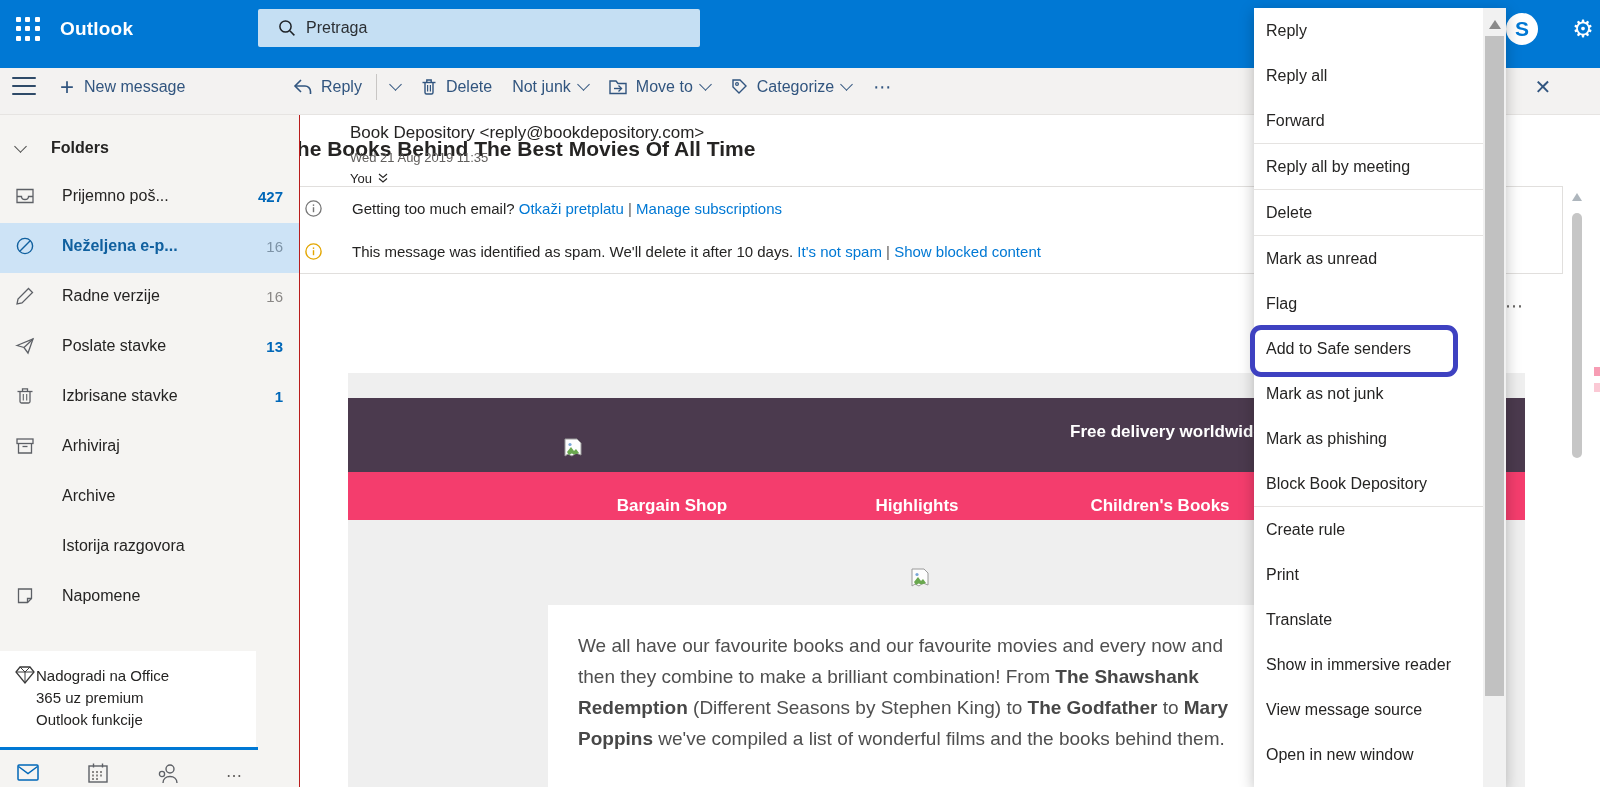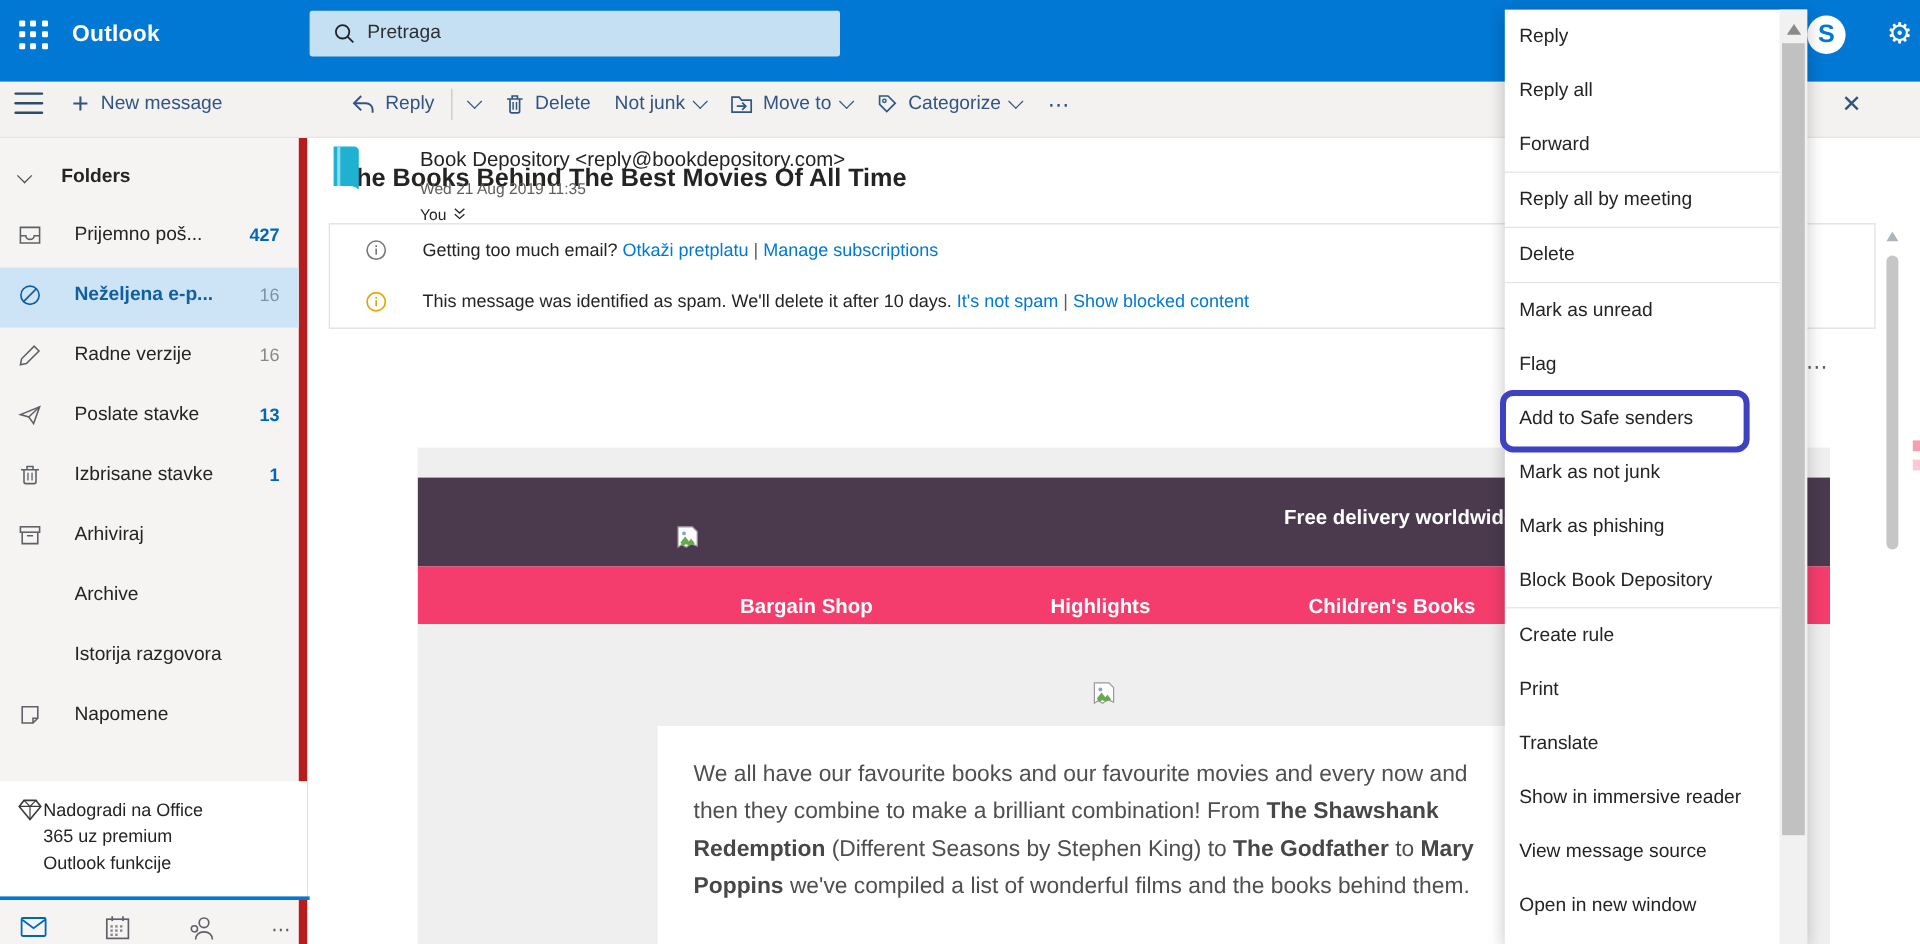--- a/index.html
+++ b/index.html
@@ -39,22 +39,22 @@
   .newmsg { color:#31557f; font-size:16px; display:flex; align-items:center; gap:10px; cursor:pointer; }
   .newmsg .plus { font-size:24px; font-weight:400; line-height:20px; color:#31557f; }
   .chev { width:9px; height:9px; border-right:1.6px solid #31557f; border-bottom:1.6px solid #31557f;
           transform:rotate(45deg); margin-top:-4px; }
   .tb-sep { width:1px; height:26px; background:#c8c6c4; margin:0 4px; }
   .tb-more { color:#31557f; font-size:18px; letter-spacing:2px; padding:0 12px; cursor:pointer; }
   .closebtn { position:absolute; left:1530px; top:16px; width:26px; height:26px; color:#31557f;
               font-size:20px; text-align:center; line-height:26px; cursor:pointer; }
 
   
-  .sidebar { position:absolute; left:0; top:115px; width:256px; height:672px; background:#f5f4f2;
-             border-right:7px solid #b91c1c; }
+  .sidebar { position:absolute; left:0; top:115px; width:300px; height:672px; background:#f5f4f2;
+             border-right:1px solid #b91c1c; }
   .folders-header { display:flex; align-items:center; gap:26px; margin:24px 0 8px 16px;
                     font-size:16px; font-weight:700; color:#252423; cursor:pointer; }
   .chev-dark { width:9px; height:9px; border-right:1.6px solid #4a4a4a; border-bottom:1.6px solid #4a4a4a;
                transform:rotate(45deg); margin-top:-4px; }
   .f-item { position:relative; height:50px; display:flex; align-items:center; padding:0 16px 4px 14px;
             font-size:16px; color:#252423; cursor:pointer;justify-content:space-between; }
   .f-item .fi-icon { width:22px; height:22px; margin-right:26px; flex:0 0 auto; }
   .f-item .fi-label { flex:1 1 auto; white-space:nowrap; overflow:hidden; }
   .f-item .fi-count { font-size:15px; color:#8a8886; }
   .f-item .fi-count.blue { color:#0067b8; font-weight:700; }

